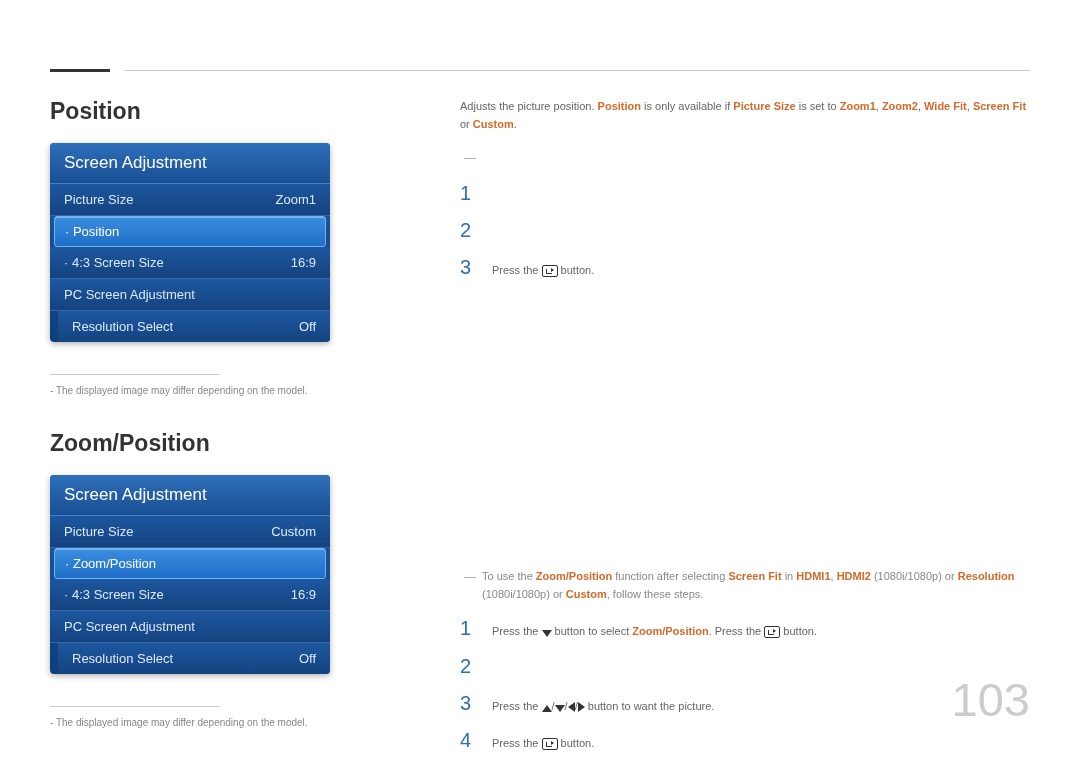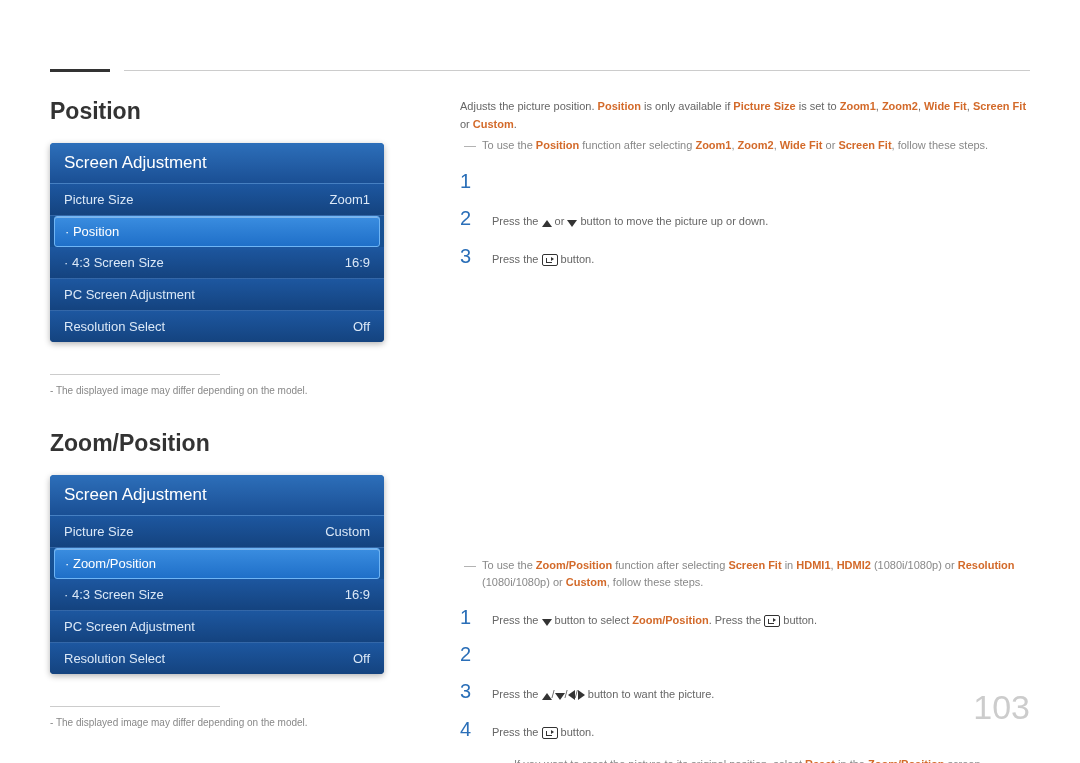--- a/index.html
+++ b/index.html
@@ -43,21 +43,21 @@
   flex: 1;
   padding-left: 50px;
 }
 .section-title {
   font-size: 23px;
   font-weight: bold;
   color: #333;
   margin-bottom: 18px;
 }
 .menu-panel {
-  width: 334px;
+  width: 280px;
   border-radius: 4px;
   overflow: hidden;
   box-shadow: 0 2px 6px rgba(0,0,0,0.3);
   background: linear-gradient(#1e5fa8, #0e3f7a);
 }
 .menu-header {
   padding: 10px 14px;
   color: #fff;
   font-size: 17px;
   background: linear-gradient(#2d6fba, #1a4f94);
@@ -75,38 +75,38 @@
 .menu-row .val { color: #dbe8f7; }
 .menu-row.highlight {
   background: linear-gradient(#3a8de0, #1f6fc8);
   border: 1px solid #6fb5f5;
   border-radius: 3px;
   margin: 0 4px;
   padding: 7px 10px;
   color: #fff;
   box-shadow: inset 0 1px 0 rgba(255,255,255,0.35);
 }
-.menu-row:last-child { border-bottom: none; }
+.menu-row:last-child { border-bottom: none; margin-left: 8px; }
 .bullet::before { content: "· "; }
 .footnote-rule {
   width: 170px;
   height: 1px;
   background: #ccc;
   margin: 32px 0 10px 0;
 }
 .footnote {
   font-size: 10px;
   color: #888;
   margin-bottom: 34px;
 }
 .intro-text {
   font-size: 11px;
   color: #666;
   line-height: 1.6;
-  margin-bottom: 4px;
+  margin-bottom: 16px;
 }
 .hl { color: #d36a2a; font-weight: bold; }
 .tip-row {
   display: flex;
   align-items: flex-start;
   font-size: 11px;
   color: #888;
   line-height: 1.6;
   margin-bottom: 14px;
 }
@@ -170,21 +170,21 @@
   right: 3px; top: 2px;
   width: 0; height: 0;
   border-width: 2px 0 2px 3px;
   border-style: solid;
   border-color: transparent transparent transparent #333;
 }
 .page-number {
   position: absolute;
   bottom: 36px;
   right: 50px;
-  font-size: 34px;
+  font-size: 47px;
   color: #ccc;
   font-weight: 300;
 }
 .section2-top { margin-top: 288px; }
 .reset-note { margin-left: 32px; }
 </style>
 </head>
 <body>
 
 <div class="top-rule-left"></div>
@@ -254,34 +254,28 @@
     </div>
 
     <div class="right-col">
 
       <div class="intro-text">
         <span>Adjusts the picture position. </span><span class="hl">Position</span><span> is only available if </span><span class="hl">Picture Size</span><span> is set to </span><span class="hl">Zoom1</span>, <span class="hl">Zoom2</span>, <span class="hl">Wide Fit</span>, <span class="hl">Screen Fit</span> or <span class="hl">Custom</span><span>.</span>
       </div>
 
       <div class="tip-row">
         <span class="tipmark">―</span>
-        <span class="txt">
-          <span>To use the </span><span class="hl">Position</span><span> function after selecting </span><span class="hl">Zoom1</span>, <span class="hl">Zoom2</span>, <span class="hl">Wide Fit</span> or <span class="hl">Screen Fit</span><span>, follow these steps.</span>
-        </span>
       </div>
 
       <div class="step-row">
         <div class="step-num">1</div>
       </div>
 
       <div class="step-row">
         <div class="step-num">2</div>
-        <div class="step-text">
-          <span>Press the </span><span class="ico arrow-tri arrow-up"></span><span> or </span><span class="ico arrow-tri arrow-down"></span><span> button to move the picture up or down.</span>
-        </div>
       </div>
 
       <div class="step-row">
         <div class="step-num">3</div>
         <div class="step-text">
           <span>Press the </span><span class="enter-ico"></span><span> button.</span>
         </div>
       </div>
 
       <div class="section2-top"></div>

